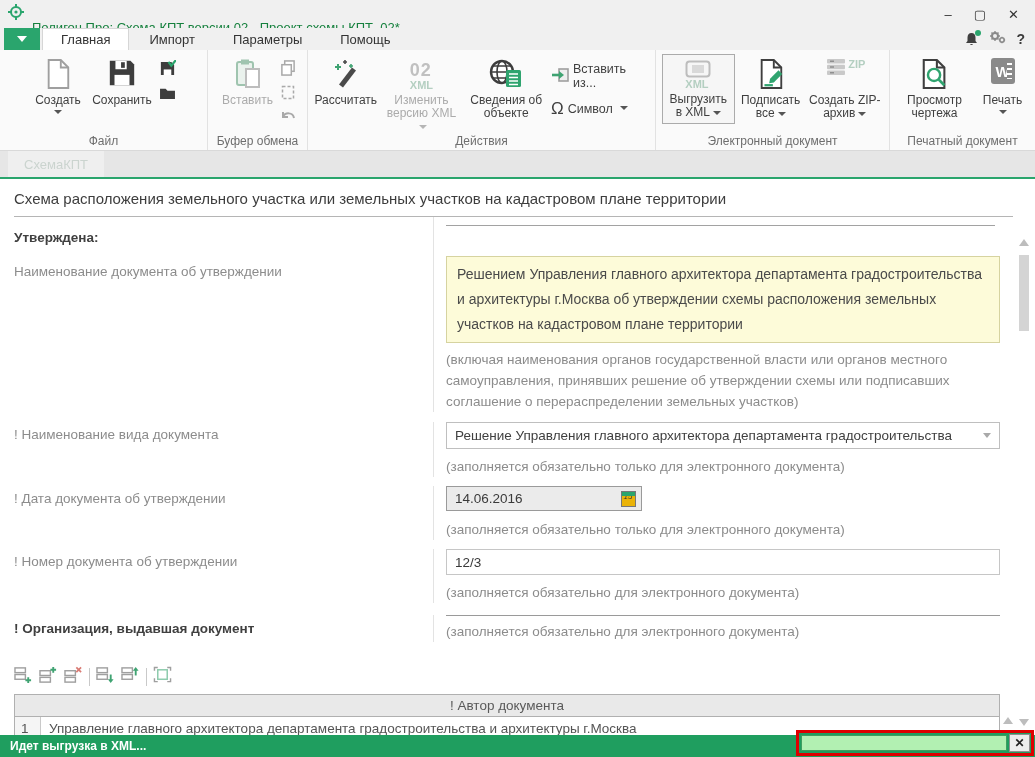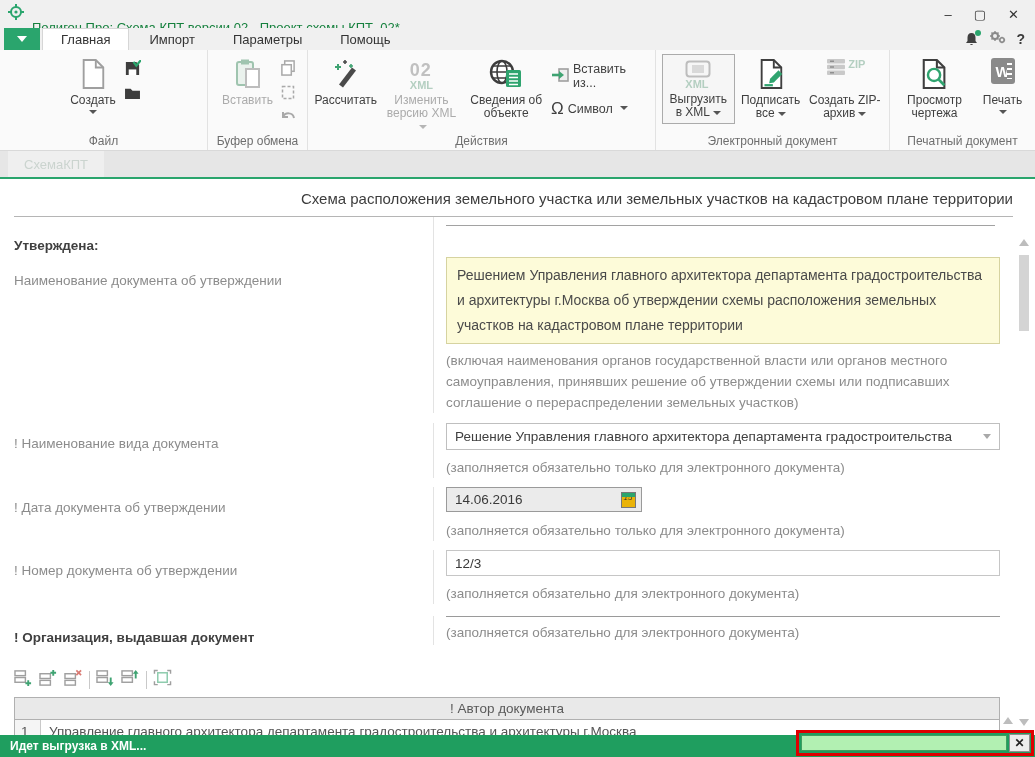--- a/index.html
+++ b/index.html
@@ -51,24 +51,24 @@
   .wordic i { position:absolute; right:3px; top:5px; width:5px; height:16px;
     background:repeating-linear-gradient(#fff 0 2px, #8a8a8a 2px 5px); }
   
   .docstrip { position:absolute; top:151px; left:0; right:0; height:28px; background:#e6e6e6;
     border-bottom:2px solid #2aa56d; display:flex; align-items:stretch; }
   .doctab { margin-left:8px; padding:0 16px; background:#efefef; color:#cbd4cf; font-size:13px;
     display:flex; align-items:center; }
   
   .content { position:absolute; top:179px; left:0; right:0; bottom:22px; background:#fff; overflow:hidden; }
   .heading { margin:11px 22px 0 14px; font-size:15px; color:#3d3d3d; padding-bottom:9px;
-    border-bottom:1px solid #b5b5b5;text-align:right; }
+    border-bottom:1px solid #b5b5b5; }
   .formwrap { margin:0 35px 0 14px; }
   .frow { display:flex; align-items:stretch; }
-  .flabel { width:379px; flex:none; font-size:13.5px; color:#8c8c8c; padding-right:16px;margin-top:8px; }
+  .flabel { width:379px; flex:none; font-size:13.5px; color:#8c8c8c; padding-right:16px; }
   .flabel.bold { color:#404040; font-weight:bold; }
   .ffield { flex:1; border-left:1px solid #e3e3e3; padding-left:12px; min-width:0;margin-left:40px; }
   .hint { font-size:13.5px; color:#8c8c8c; line-height:21px; }
   .stray-line { border-bottom:1px solid #a2a2a2; height:9px; margin-right:5px; }
   .ta-yellow { background:#fdfbd9; border:1px solid #d6d3a0; padding:5px 10px; font-size:14px;
     line-height:25px; color:#4a4a4a; margin-top:4px; }
   .combo { height:27px; border:1px solid #bfbfbf; background:#fff; display:flex; align-items:center;
     padding:0 8px; font-size:13.5px; color:#3f3f3f; }
   .combo .val { flex:1; white-space:nowrap; overflow:hidden; }
   .combo .chev { width:0; height:0; border-left:4px solid transparent; border-right:4px solid transparent;
@@ -162,20 +162,31 @@
     <div class="bigbtn" style="width:54px">
       <span class="ic">
         <svg width="28" height="32" viewBox="0 0 30 34">
             <path d="M5 2h13l8 8v22H5z" fill="#fff" stroke="#9f9f9f" stroke-width="2"></path>
             <path d="M18 2v8h8" fill="none" stroke="#9f9f9f" stroke-width="2"></path>
           </svg>
       </span>
       <span>Создать</span>
       <span class="dda"></span>
     </div>
+    <div class="bigbtn" style="width:66px">
+      <span class="ic">
+        <svg width="30" height="30" viewBox="0 0 32 32">
+            <path d="M3 3h22l4 4v22H3z" fill="#3d3d3d"></path>
+            <rect x="9" y="3" width="12" height="9" fill="#fff"></rect>
+            <rect x="15" y="4.5" width="4" height="6" fill="#3d3d3d"></rect>
+            <rect x="8" y="18" width="16" height="11" fill="#fff"></rect>
+          </svg>
+      </span>
+      <span>Сохранить</span>
+    </div>
     <div class="smallcol">
       <span>
         <svg width="17" height="17" viewBox="0 0 18 18">
             <path d="M2 2h11l3 3v11H2z" fill="#3d3d3d"></path>
             <rect x="5" y="10" width="8" height="6" fill="#fff"></rect>
             <path d="M10 2l3 4 5-6" fill="none" stroke="#2aa56d" stroke-width="2.4"></path>
           </svg>
       </span>
       <span>
         <svg width="17" height="14" viewBox="0 0 18 15">

